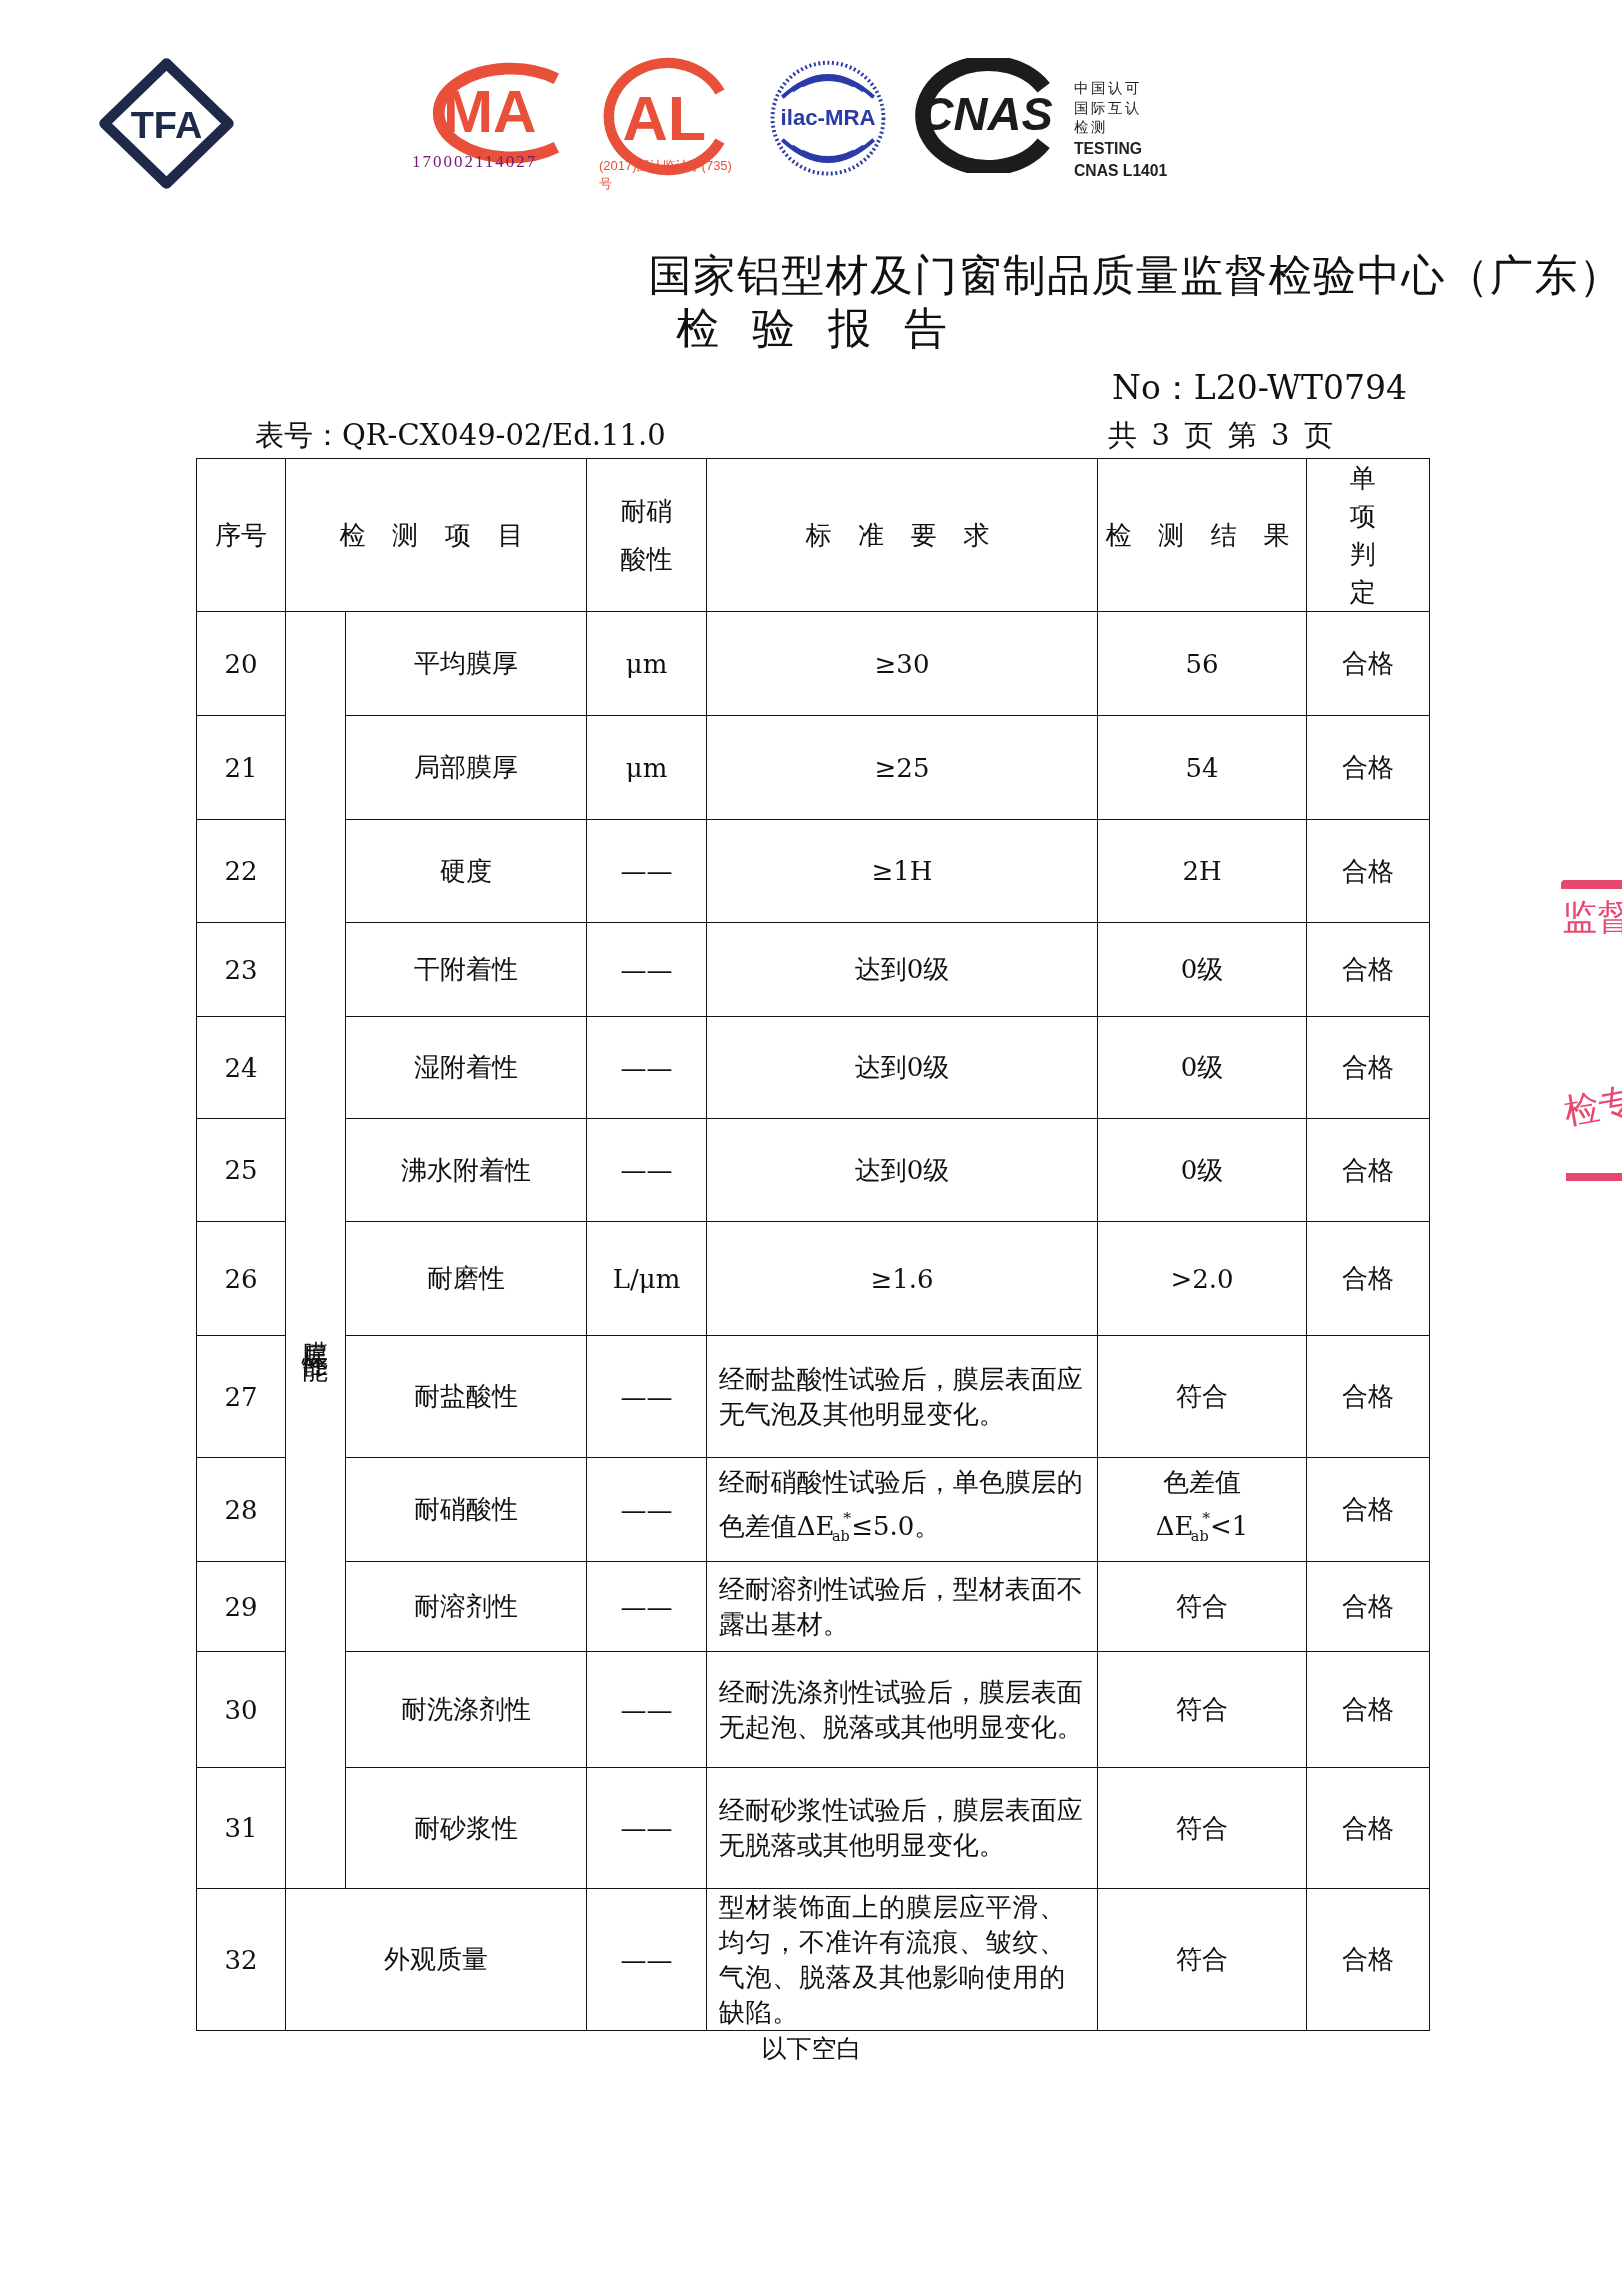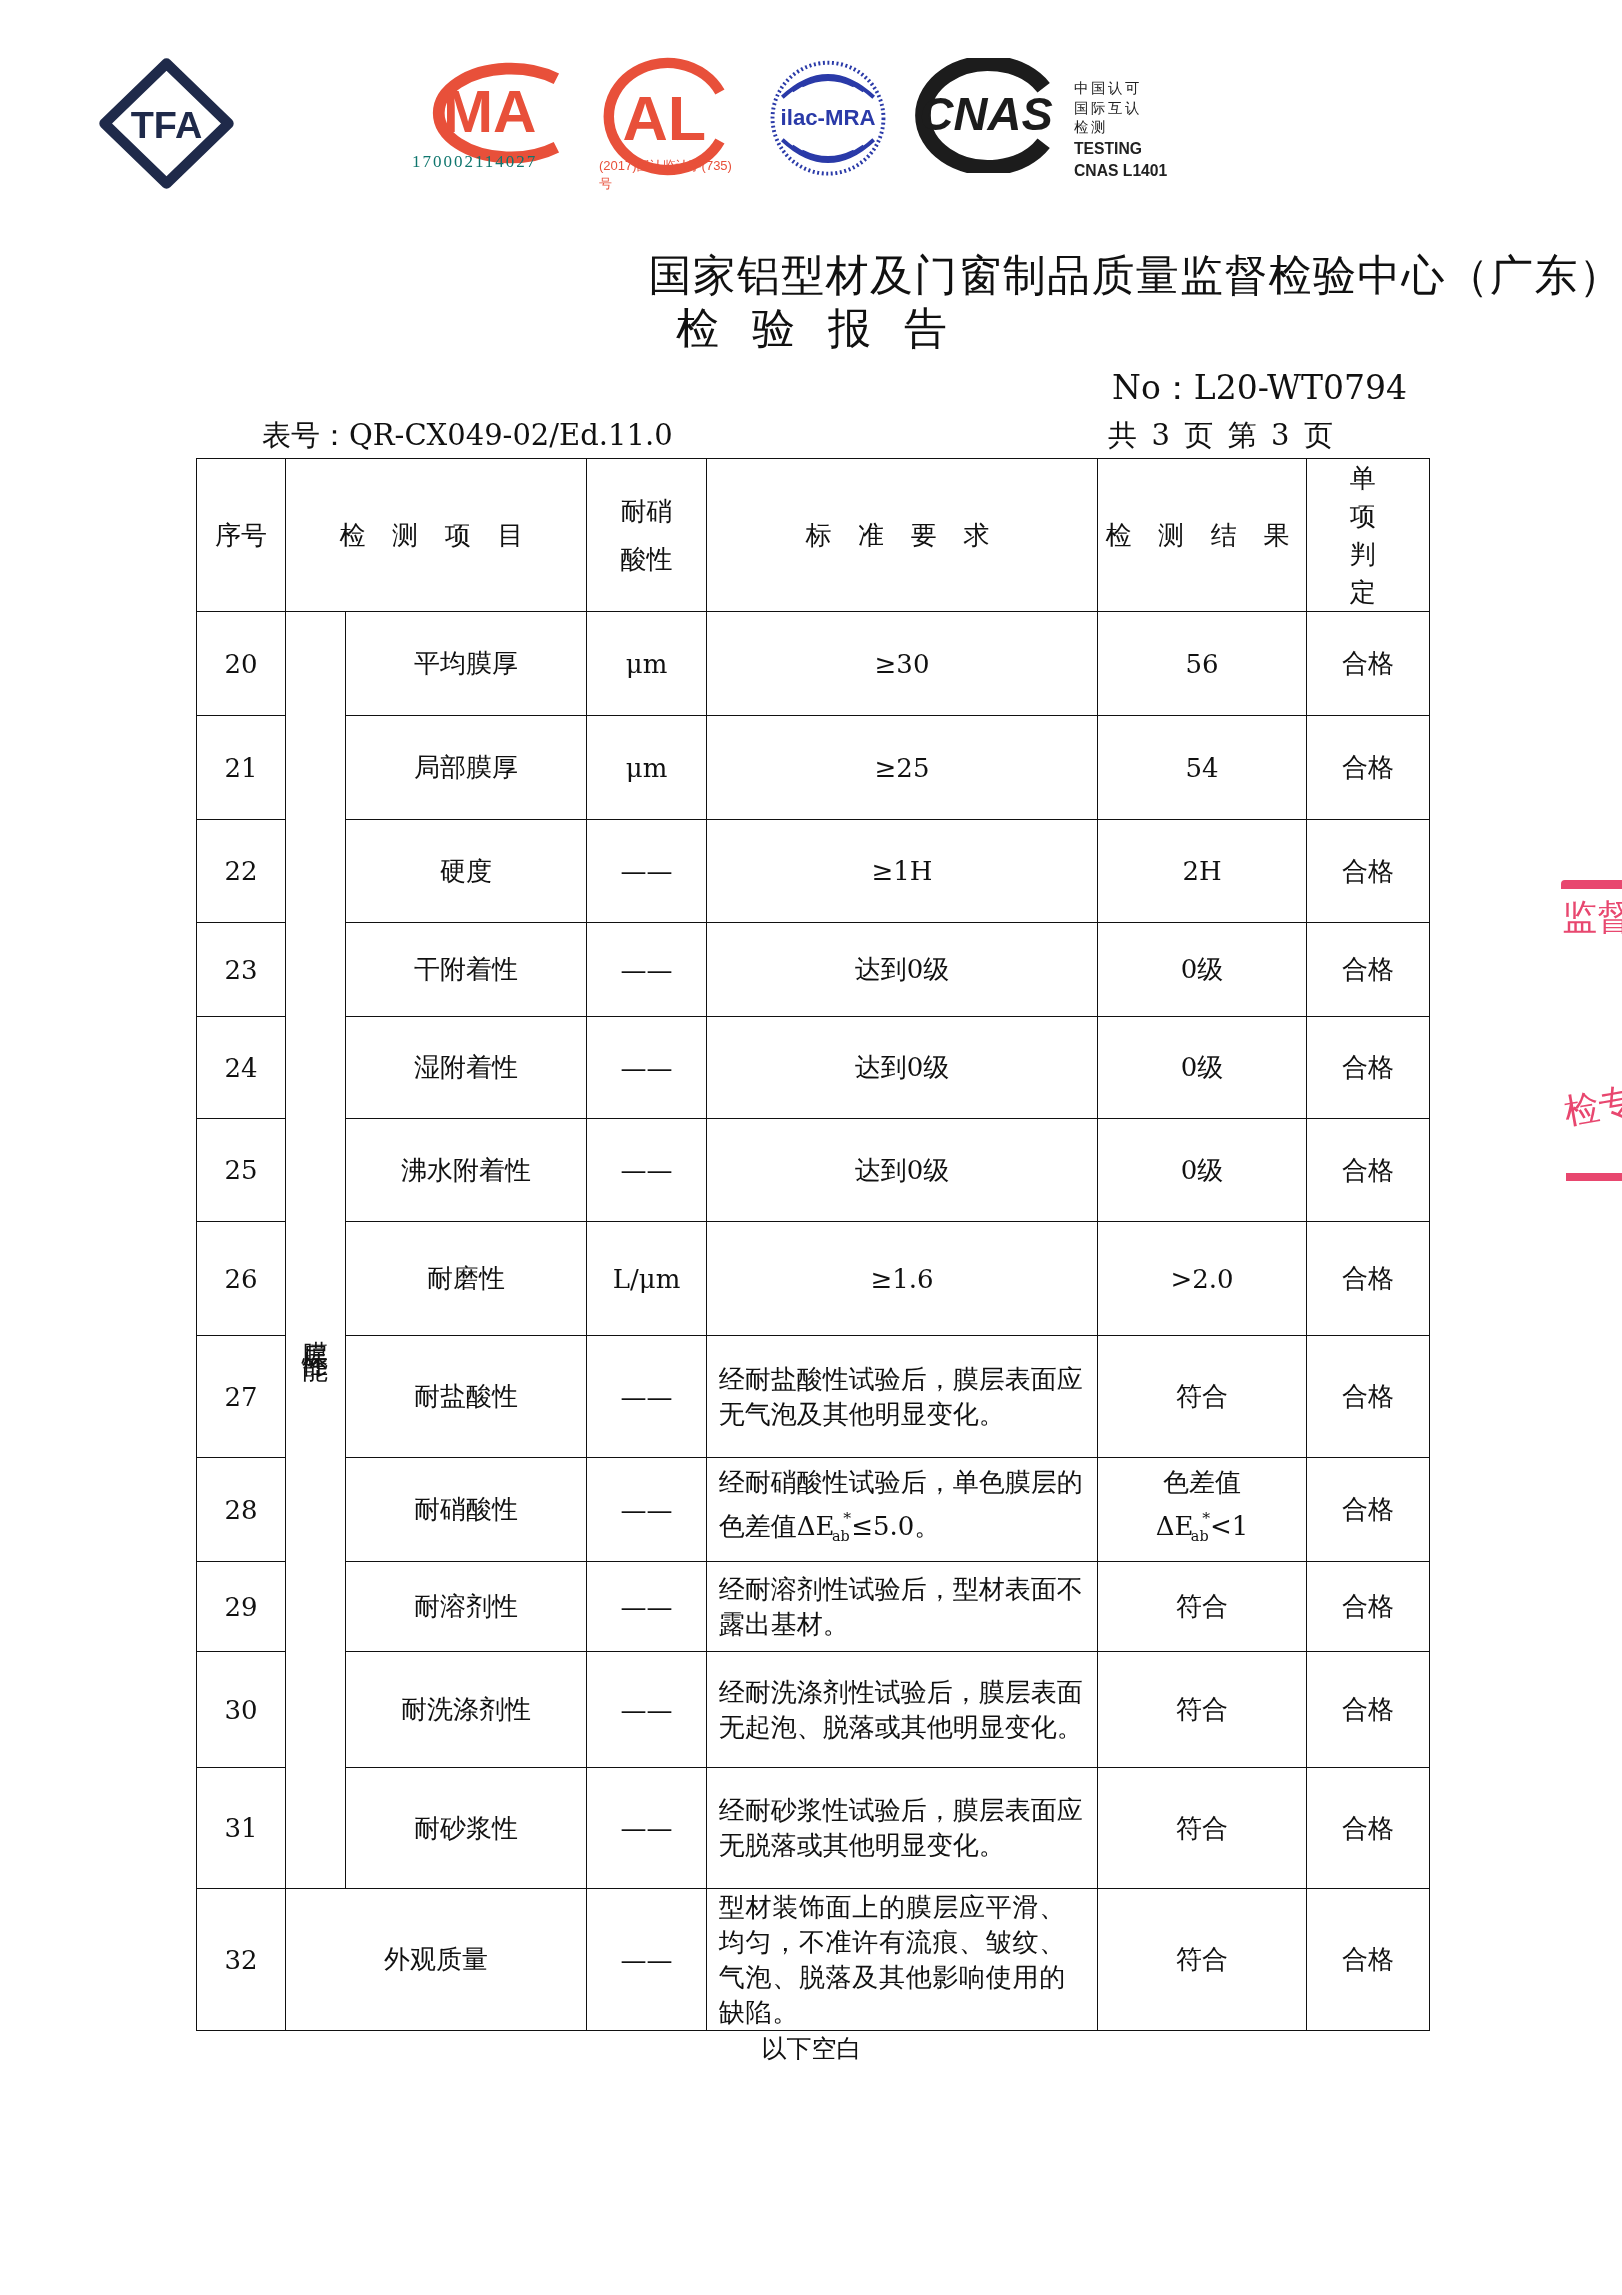--- a/index.html
+++ b/index.html
@@ -1,31 +1,31 @@
 <!DOCTYPE html>
 <html style="font-size:10.5px"><head>
 <meta charset="utf-8">
 <style>
   html,body{margin:0;padding:0;background:#fff;}
   body{width:1623px;height:2295px;position:relative;overflow:hidden;font-family:"DejaVu Serif","Liberation Serif",serif;color:#111;}
   .abs{position:absolute;}
   .logo-tfa{left:98px;top:58px;width:137px;height:131px;}
   .logo-ma{left:406px;top:59px;width:170px;height:108px;}
-  .ma-num{left:412px;top:152px;width:170px;font-size:17px;color:#0f766e;letter-spacing:2px;font-family:"Liberation Serif",serif;}
+  .ma-num{left:412px;top:152px;width:170px;font-size:17px;color:#701a75;letter-spacing:2px;font-family:"Liberation Serif",serif;}
   .logo-cal{left:599px;top:56px;width:134px;height:121px;}
   .cal-num{left:599px;top:157px;width:144px;font-size:13px;color:#e8503a;font-family:"Liberation Sans",sans-serif;}
   .logo-ilac{left:766px;top:58px;width:124px;height:121px;}
   .logo-cnas{left:913px;top:58px;width:147px;height:115px;}
   .cnas-text{left:1074px;top:59px;font-family:"Liberation Sans",sans-serif;color:#222;margin-top:20px;}
   .cnas-text .cn{font-size:14.4px;line-height:19.6px;letter-spacing:2.6px;}
   .cnas-text .en{font-size:15.7px;font-weight:bold;line-height:22px;}
   .title{left:0;width:1623px;text-align:right;font-size:43px;top:247px;letter-spacing:1.3px;}
   .subtitle{left:0;width:1623px;text-align:center;font-size:43px;top:300px;letter-spacing:33px;padding-left:33px;box-sizing:border-box;}
   .report-no{left:1112px;top:366px;font-size:33px;}
-  .form-no{left:262px;top:416px;font-size:29px;}
+  .form-no{left:255px;top:416px;font-size:29px;}
   .pages{left:1108px;top:416px;font-size:29px;word-spacing:5.2px;}
   table.main{position:absolute;left:196px;top:458px;width:1233px;border-collapse:collapse;table-layout:fixed;}
   table.main td{border:1.3px solid #111;text-align:center;vertical-align:middle;font-size:26px;padding:0;}
   table.main tr.hdr td{height:118px;}
   .hdr-txt{letter-spacing:9.2px;}
   .vtxt{writing-mode:vertical-rl;text-orientation:upright;letter-spacing:5.2px;font-size:26px;line-height:26px;}
   td.req-left{text-align:left !important;padding:0 11.8px !important;line-height:35px;}
   .sub{font-size:14.4px;vertical-align:-6.5px;margin-left:-2.6px;}
   .sup{font-size:15.7px;vertical-align:11.8px;margin-left:-6.5px;}
   .blank-note{left:0;width:1623px;text-align:center;top:2032px;font-size:25px;}

